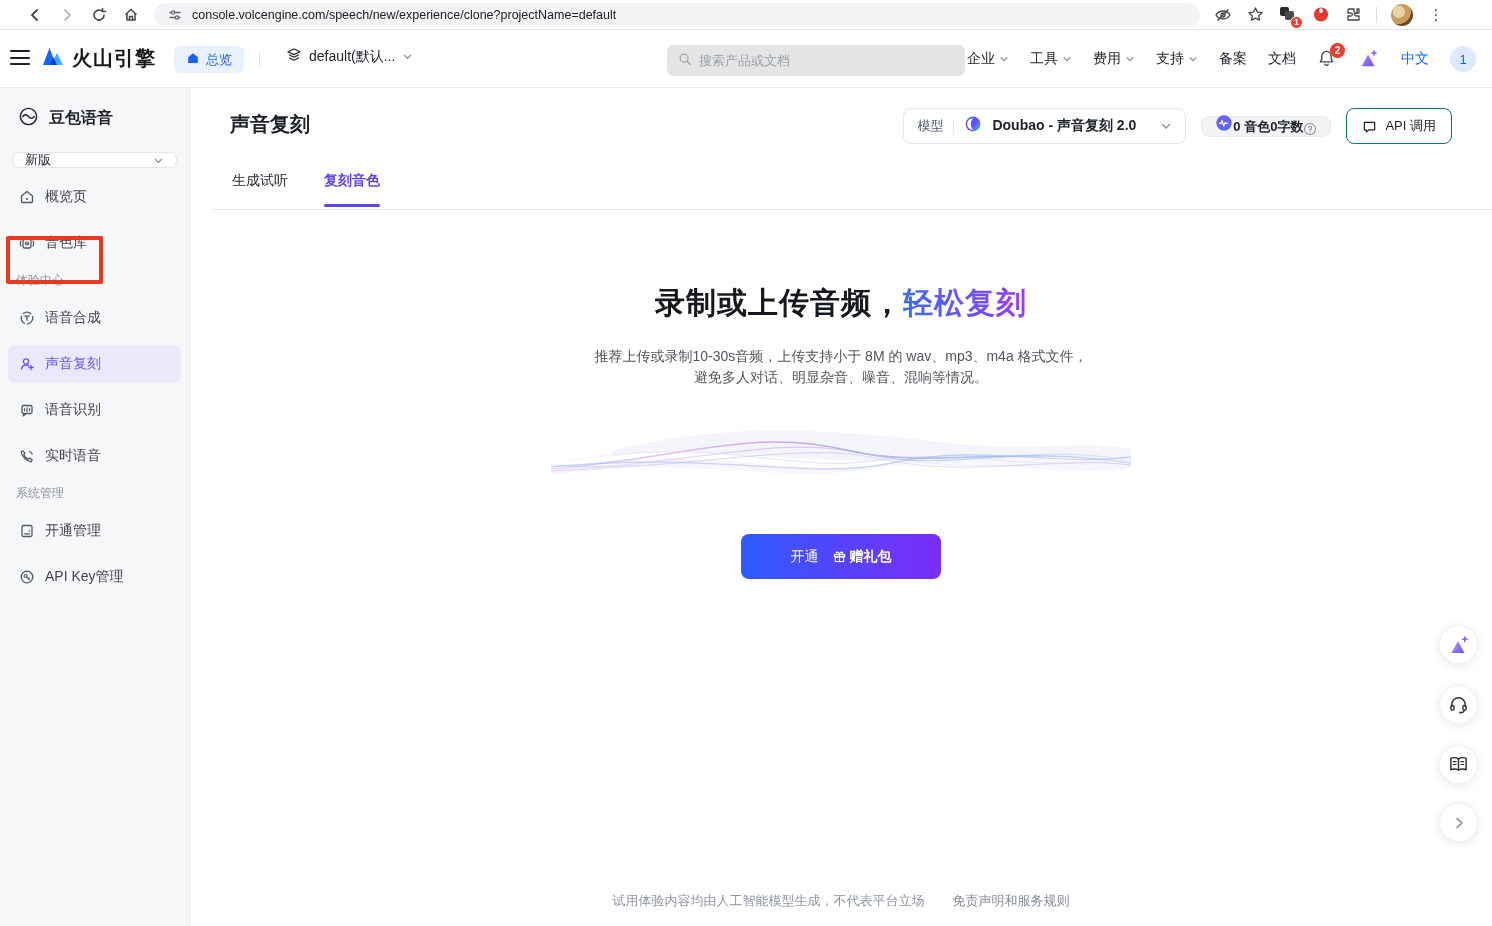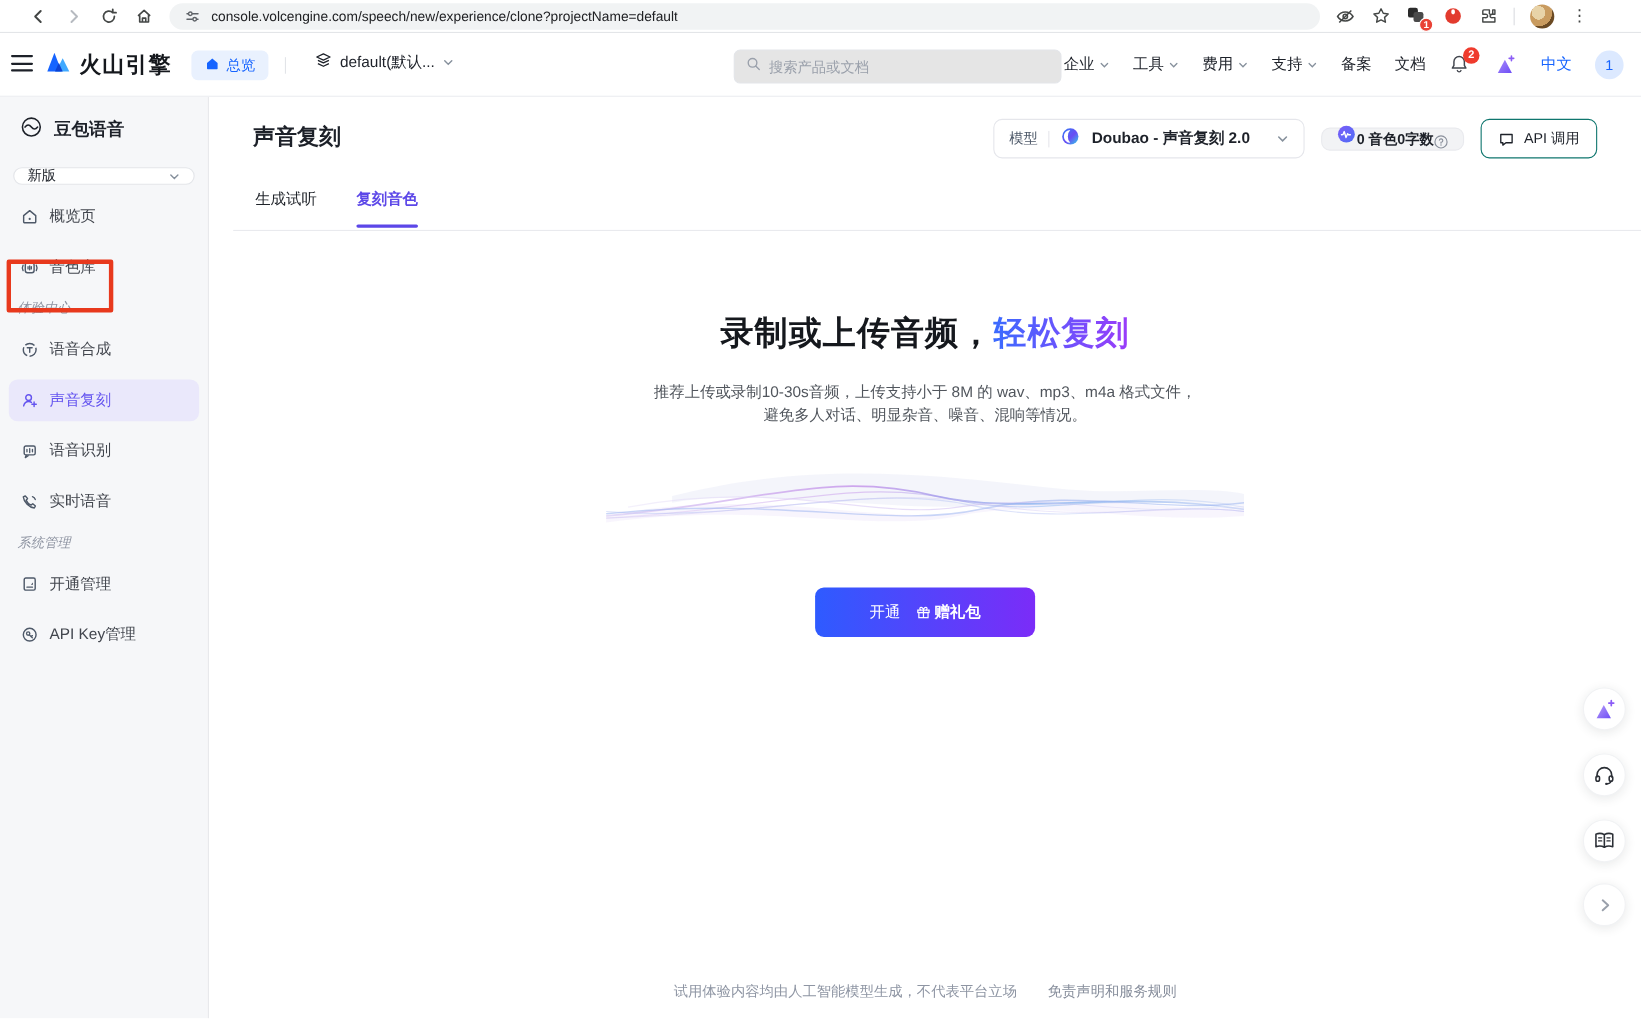--- a/index.html
+++ b/index.html
@@ -57,21 +57,21 @@
   .product-row { display:flex; align-items:center; gap:10px; padding:16px 0 0 18px; height:44px; }
   .product-name { font-size:16px; font-weight:bold; color:#1d2129; }
   .version-sel { margin:20px 12px 0; height:16px; background:#fff; border:1px solid #e3e5e9; border-radius:8px;
     display:flex; align-items:center; justify-content:space-between; padding:0 12px; font-size:13px; color:#1d2129; cursor:pointer; }
   .nav { margin-top:10px; }
   .nav-item { height:38px; margin:0 8px 8px; border-radius:8px; display:flex; align-items:center; gap:10px;
     padding:0 10px; font-size:14px; color:#42464e; cursor:pointer; }
   .nav-item .ni-icon { width:17px; height:17px; display:flex; align-items:center; justify-content:center; color:#4e5969; }
   .nav-item.active { background:#eae8fb; color:#6454ef; }
   .nav-item.active .ni-icon { color:#6454ef; }
-  .nav-section { height:20px; margin:0 16px 9px; font-size:12px; color:#8d93a1; display:flex; align-items:center;font-style:italic; }
+  .nav-section { height:20px; margin:0 16px 9px; font-size:12px; color:#8d93a1; display:flex; align-items:center; }
   .annotation-box { position:absolute; left:6px; top:148px; width:97px; height:48px;
     border:4px solid #e8391d; border-radius:2px; pointer-events:none; z-index:6; }
 
   
   .main { position:absolute; left:190px; top:88px; right:0; bottom:0; background:#fff; }
   .page-title { position:absolute; left:40px; top:23px; font-size:20px; font-weight:bold; color:#1d2129; }
   .top-controls { position:absolute; right:40px; top:20px; display:flex; align-items:center; gap:15px; }
   .model-box { height:36px; background:#fff; border:1px solid #e5e6eb; border-radius:8px; display:flex;
     align-items:center; padding:0 13px; gap:10px; cursor:pointer; }
   .model-label { font-size:13px; color:#4e5969; }

